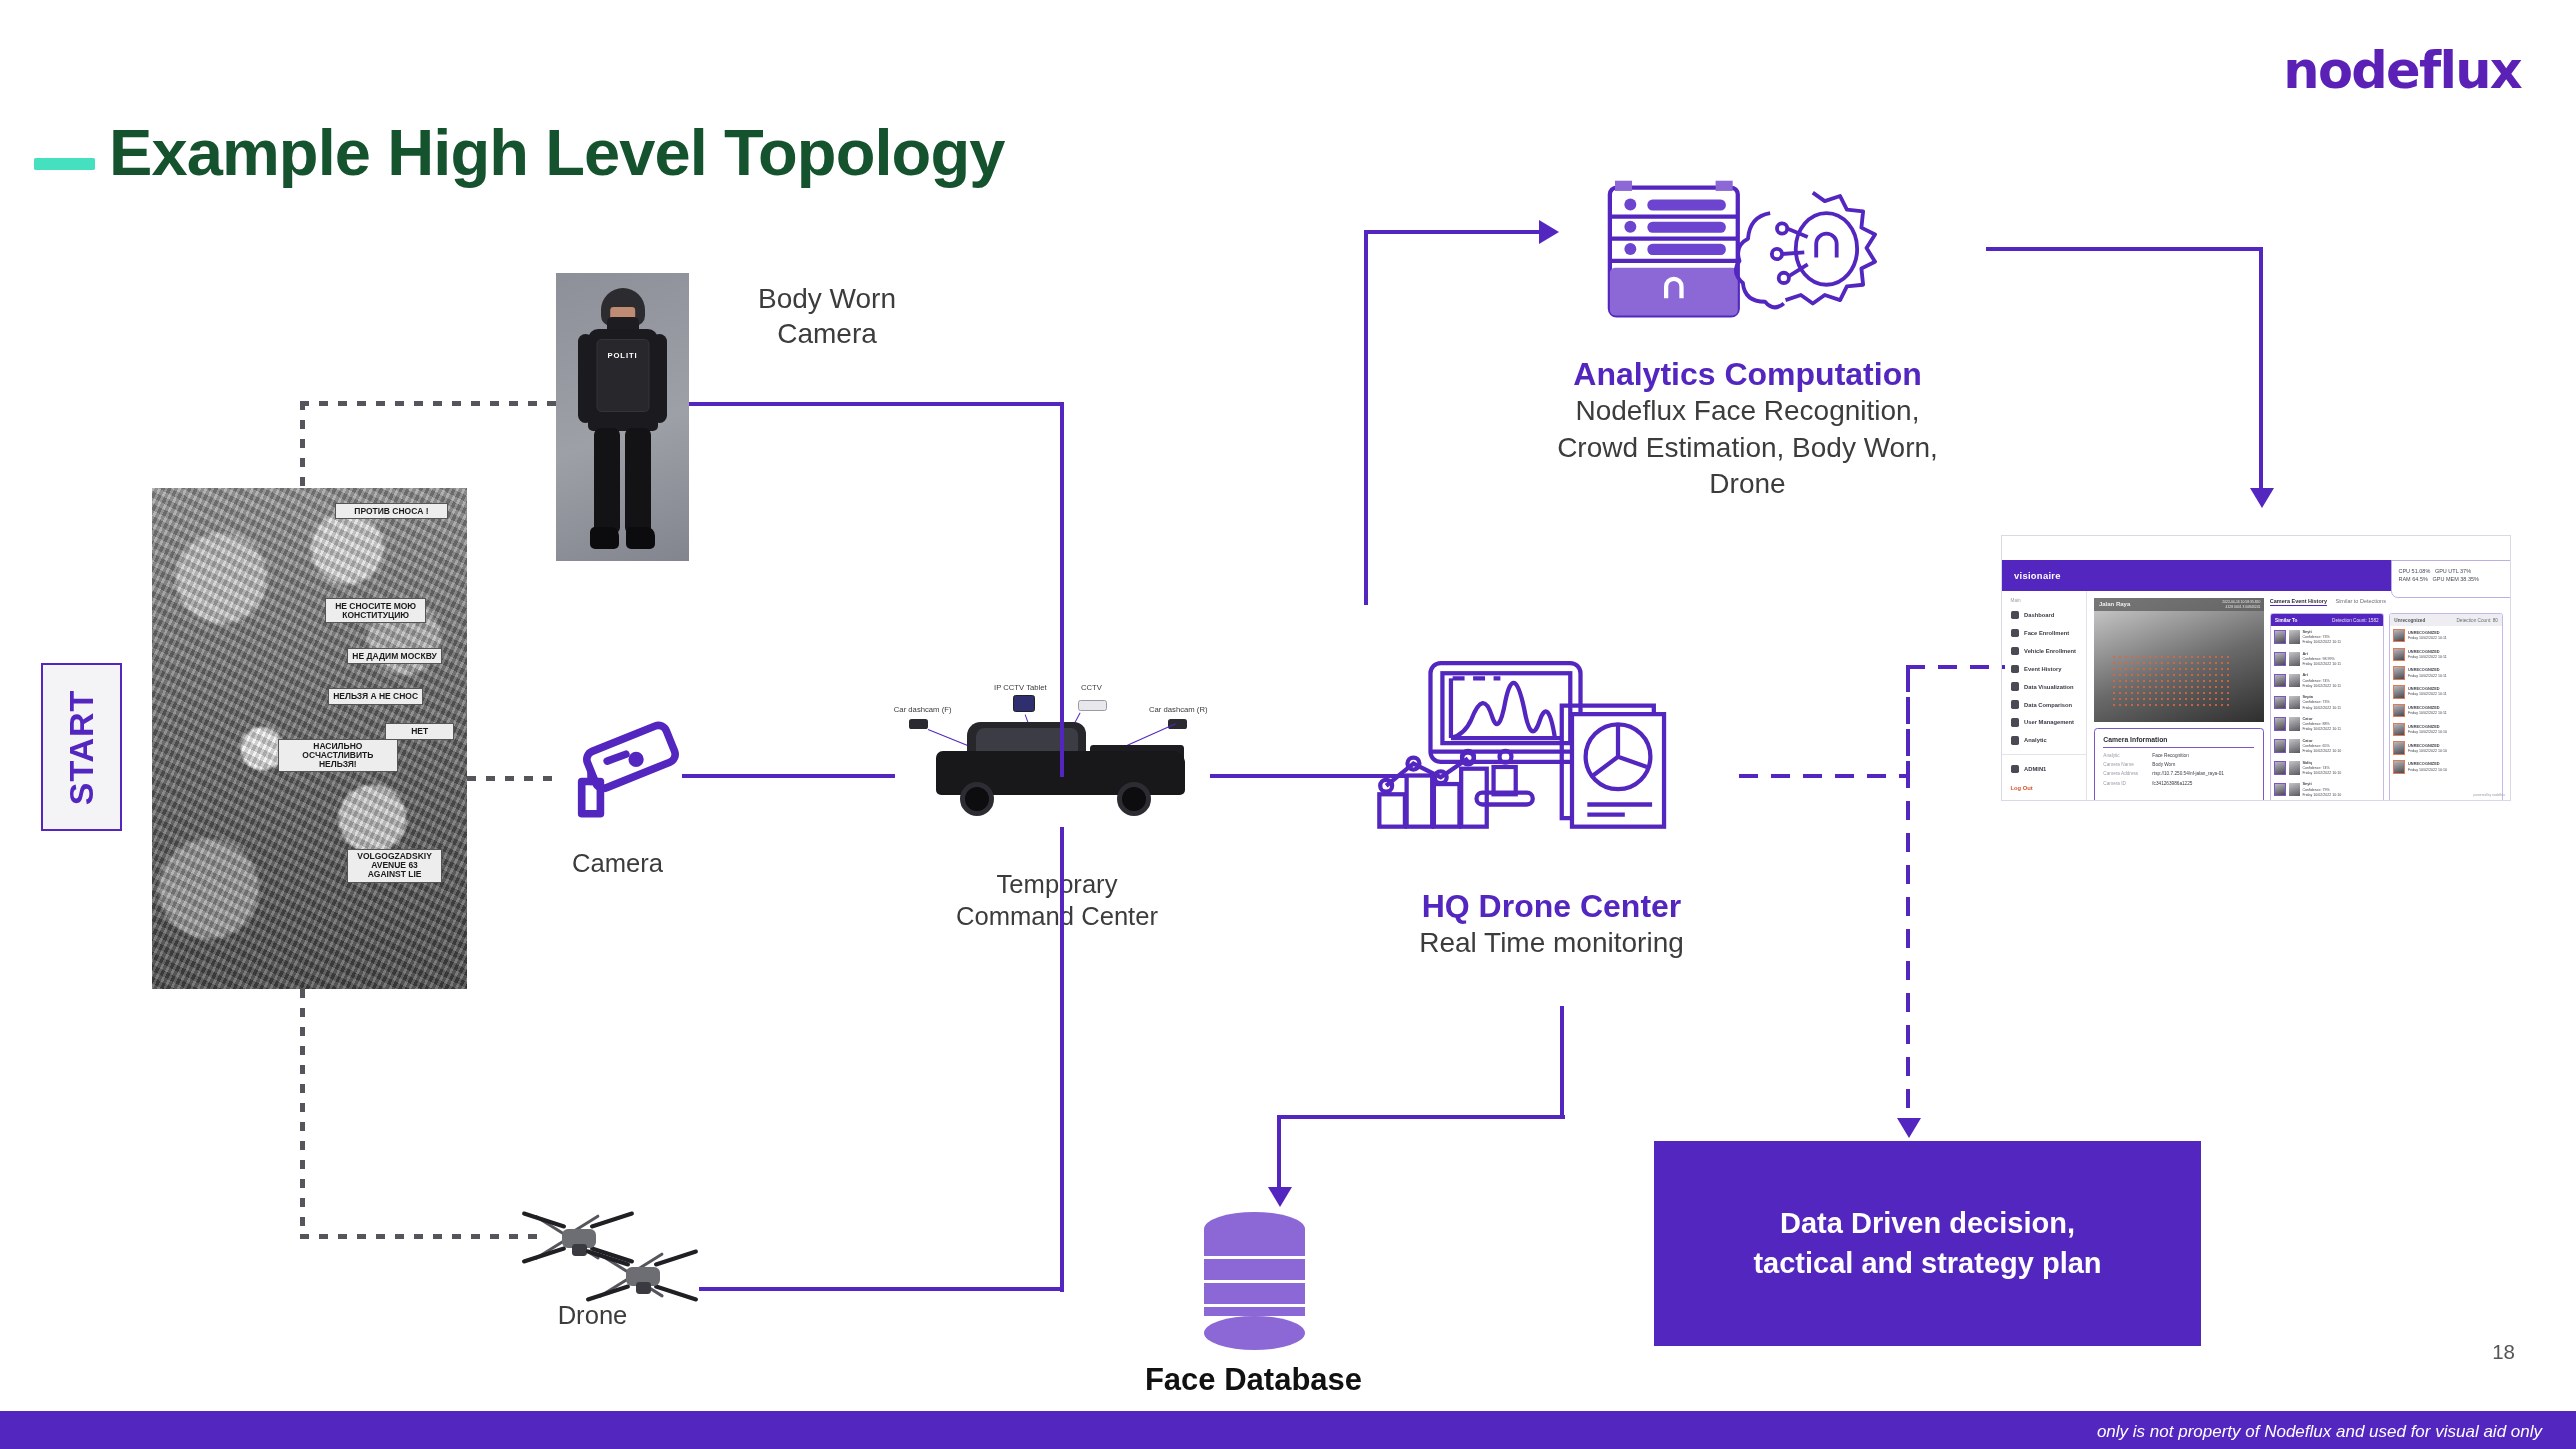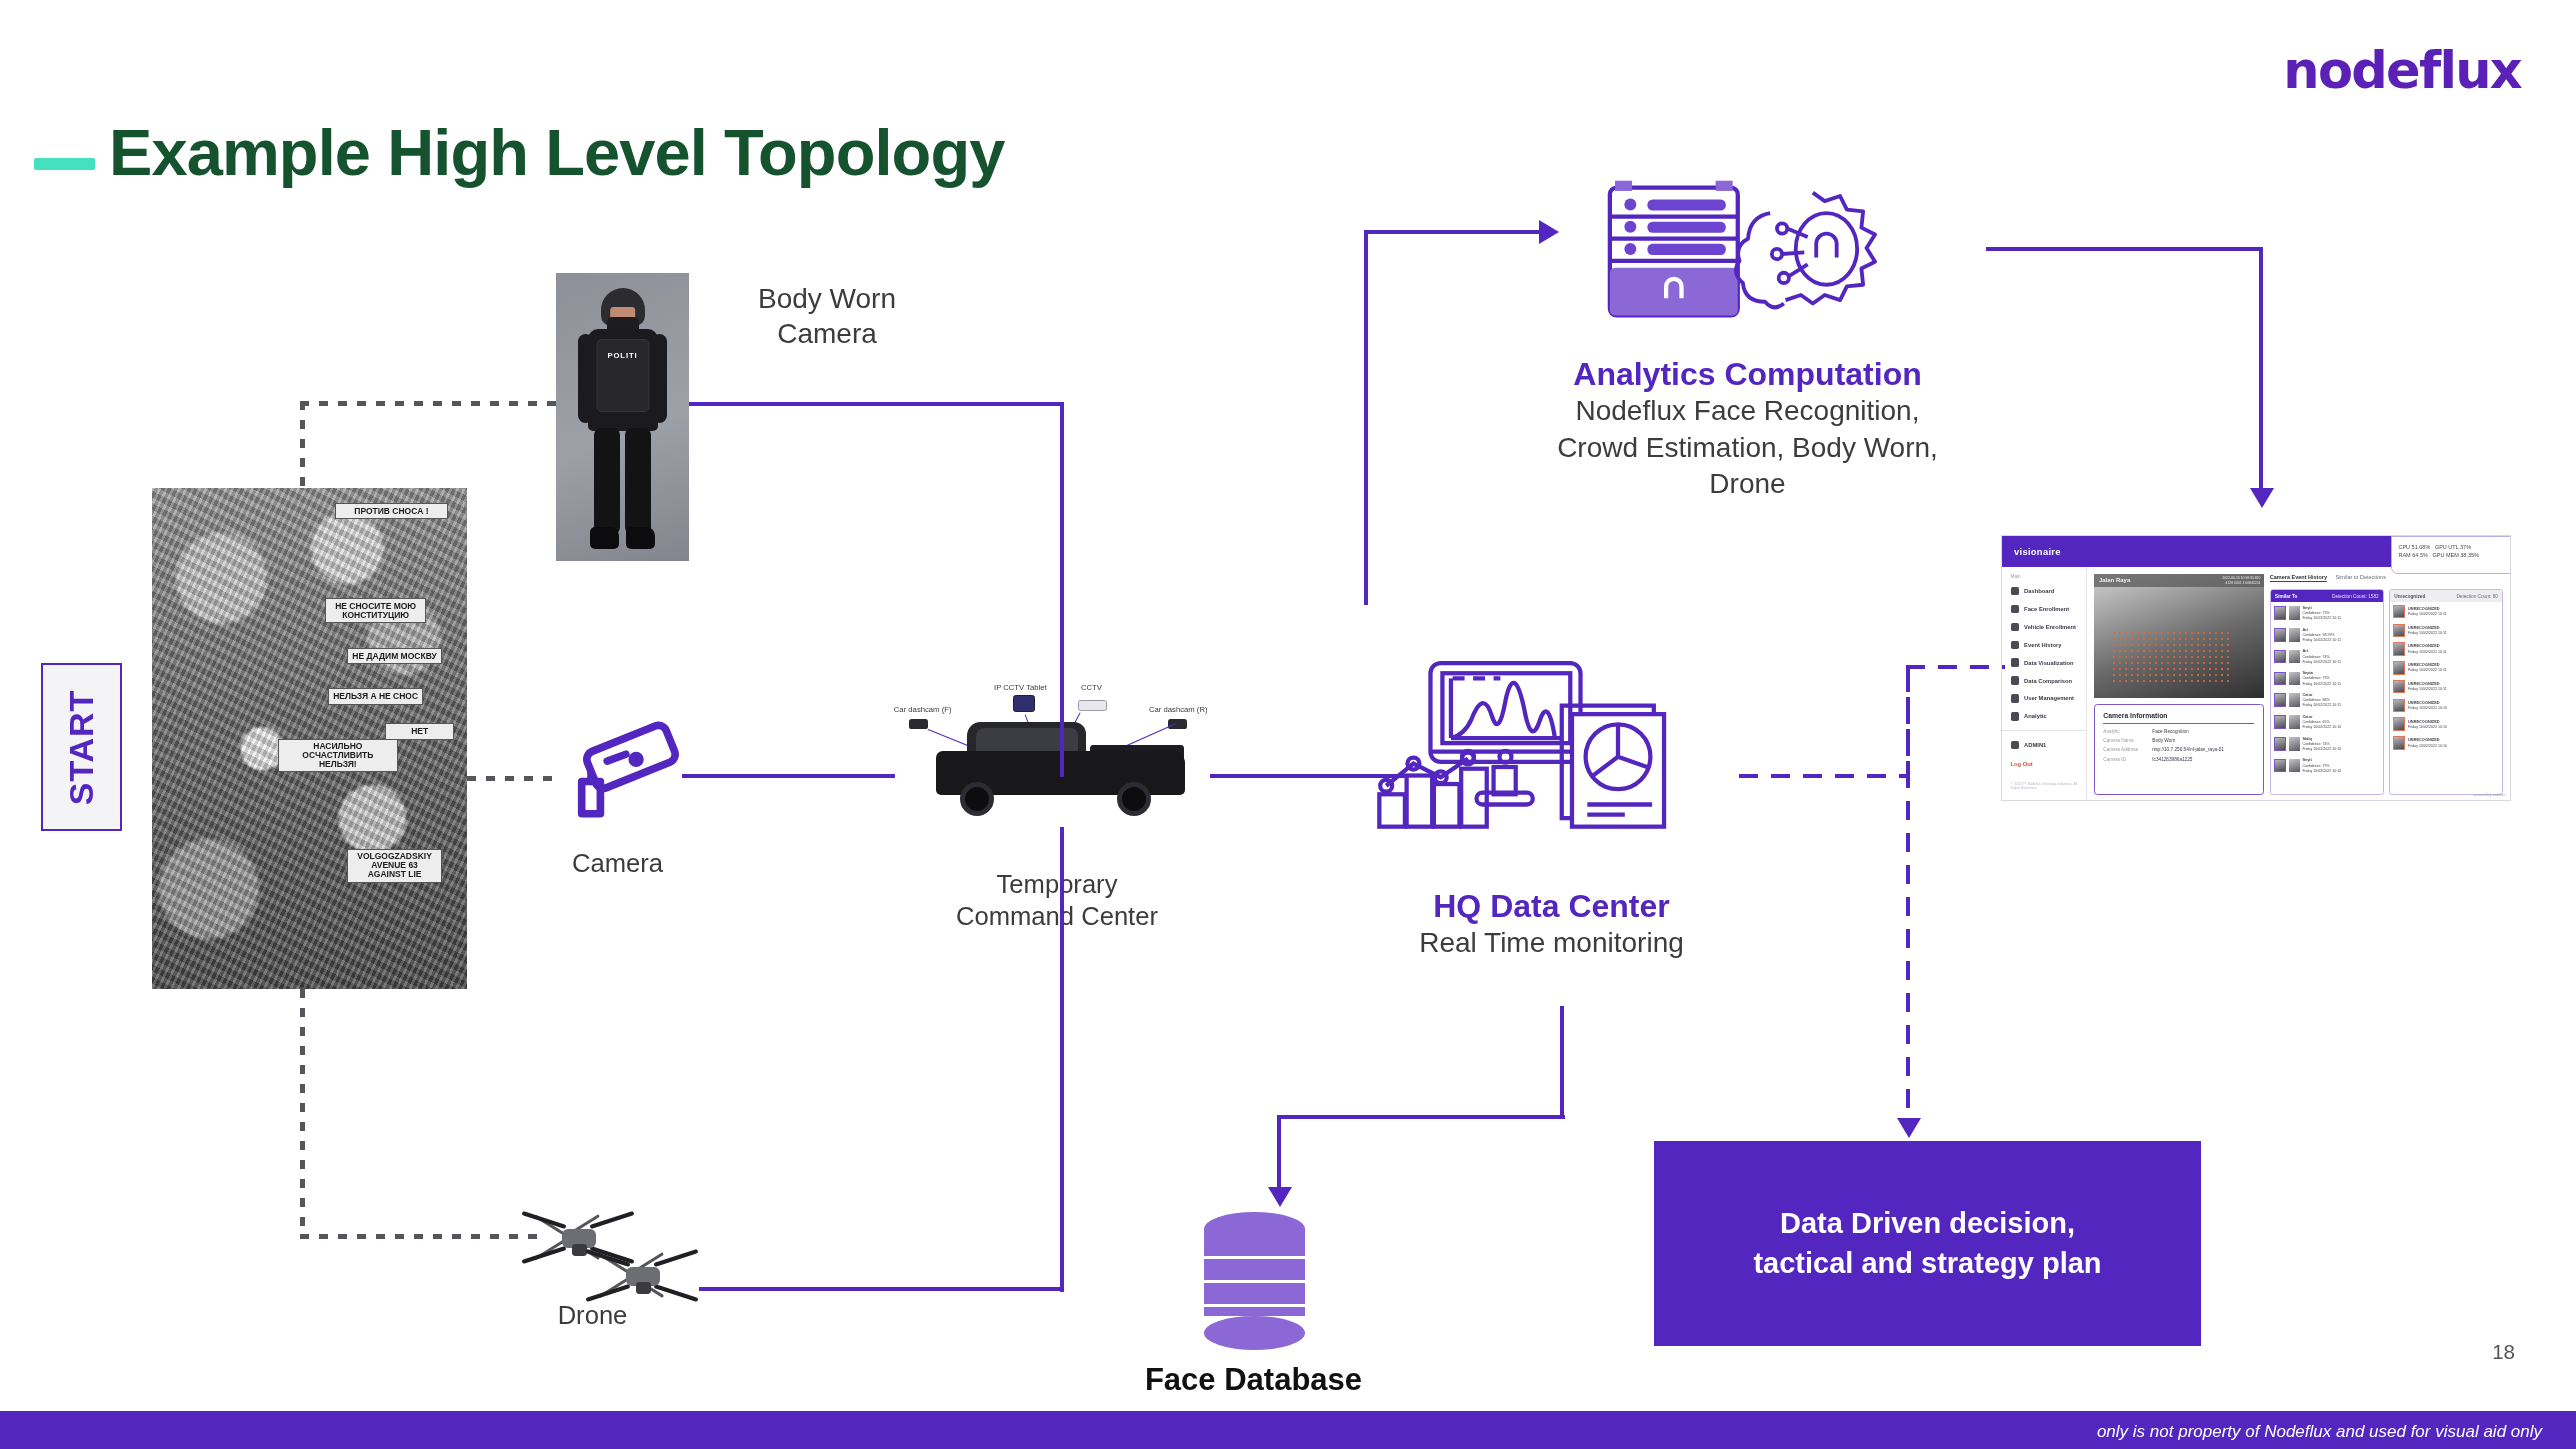--- a/index.html
+++ b/index.html
@@ -151,21 +151,21 @@
   .facedb-label { position:absolute; left:1100px; top:1362px; width:307px; text-align:center;
     font-size:31px; font-weight:800; color:#111; }
 
   
   .dash {
     position:absolute; left:2001px; top:535px; width:510px; height:266px;
     background:#fff; border:0.9px solid #d9d9e3; overflow:hidden;
     font-size:5.1px; color:#33333c;
   }
   .dash-top { height:31px; background:#5326c0; display:flex; align-items:center;
-    padding:0 12px; position:relative; }
+    padding:0 12px; position:relative;margin-top:24px; }
   .dash-logo { color:#fff; font-size:9.4px; font-weight:800; letter-spacing:0.3px; }
   .dash-stats { position:absolute; right:-1.7px; top:0px; width:121px; height:38px;
     background:#fff; border:0.9px solid #bdaee6; border-radius:0 0 0 6.8px;
     padding:6px 6.8px; line-height:1.5; color:#4a4a55; font-size:5.5px; }
   .dash-body { display:flex; height:235px; }
   .dash-side { width:85px; border-right:0.9px solid #e3e3ea; padding:6.8px 0 0 0; }
   .dash-side .hd { font-size:4.7px; color:#9b9ba8; padding:0 8.5px 3.4px; }
   .dash-side .it { display:flex; align-items:center; gap:5.1px; padding:4.7px 8.5px;
     font-size:5.8px; font-weight:700; color:#3a3a46; }
   .dash-side .it .ic { width:8.5px; height:8.5px; background:#4a4a55;
@@ -419,21 +419,21 @@
         <rect x="232" y="58" width="108" height="132"></rect>
         <rect x="244" y="68" width="108" height="132" fill="#fff"></rect>
         <circle cx="298" cy="118" r="38"></circle>
         <path d="M298 118 L298 80 M298 118 L332 130 M298 118 L266 142"></path>
         <line x1="262" y1="174" x2="338" y2="174"></line>
         <line x1="262" y1="186" x2="306" y2="186"></line>
       </g>
     </svg>
   </div>
   <div style="position:absolute;left:1253px;top:887px;width:597px;text-align:center;">
-    <div class="node-title">HQ Data Center</div>
+    <div class="node-title">HQ Drone Center</div>
     <div class="node-sub">Real Time monitoring</div>
   </div>
 
   <div class="facedb">
     <div class="body"></div>
     <div class="bot"></div>
     <div class="disc" style="top:0;"></div>
     <div class="band" style="top:44px;"></div>
     <div class="band" style="top:68px;"></div>
     <div class="band" style="top:92px;"></div>

